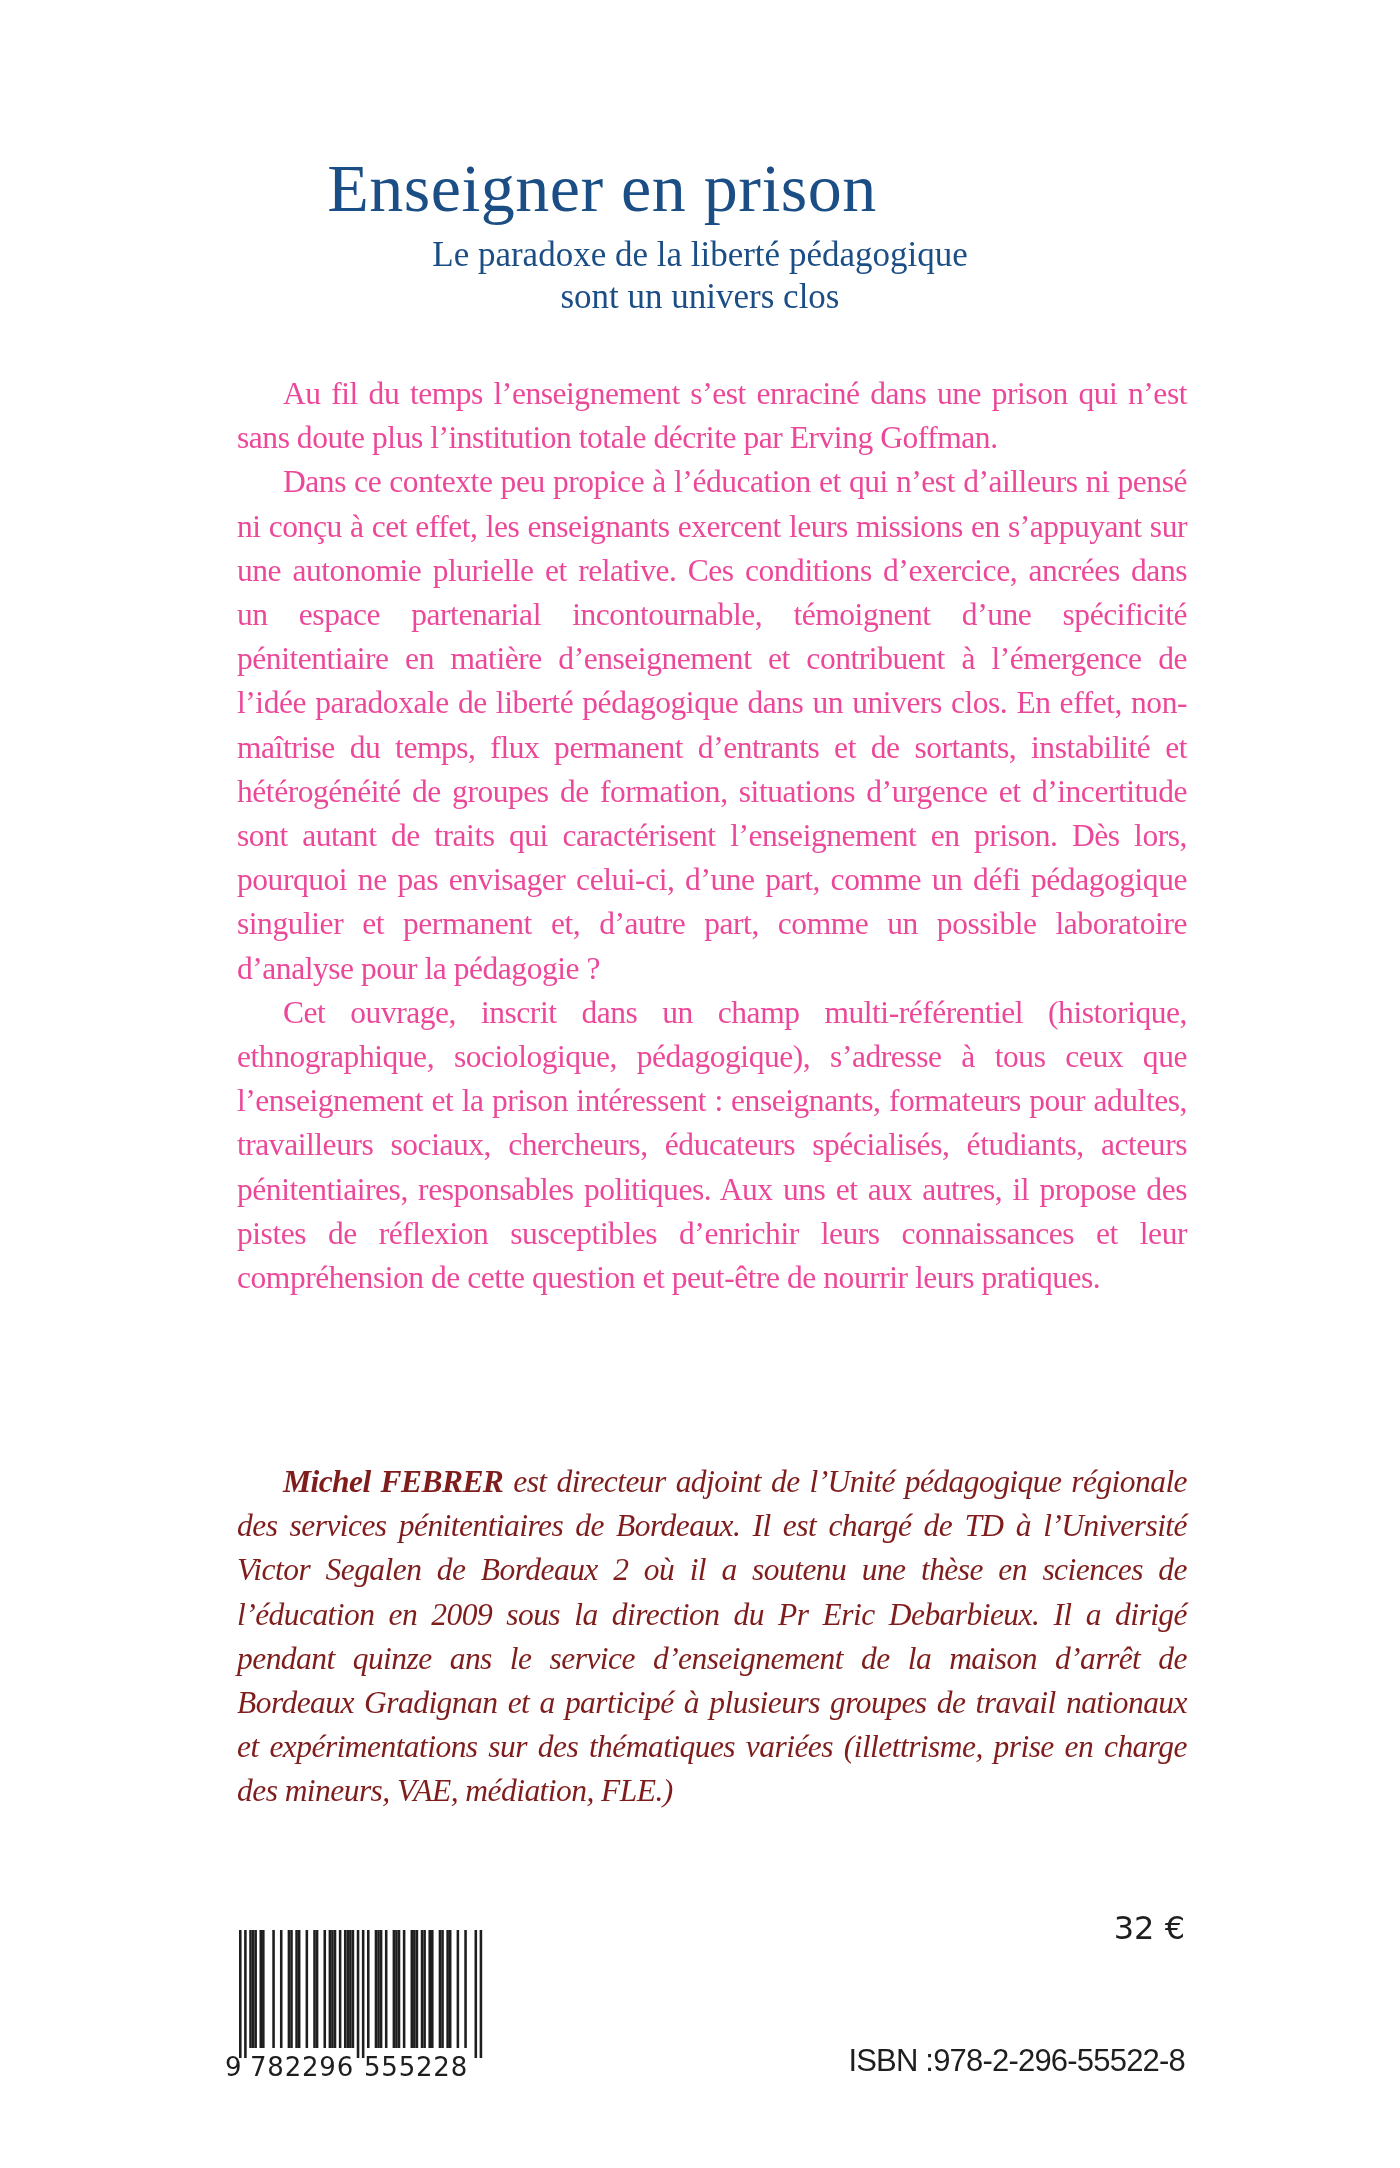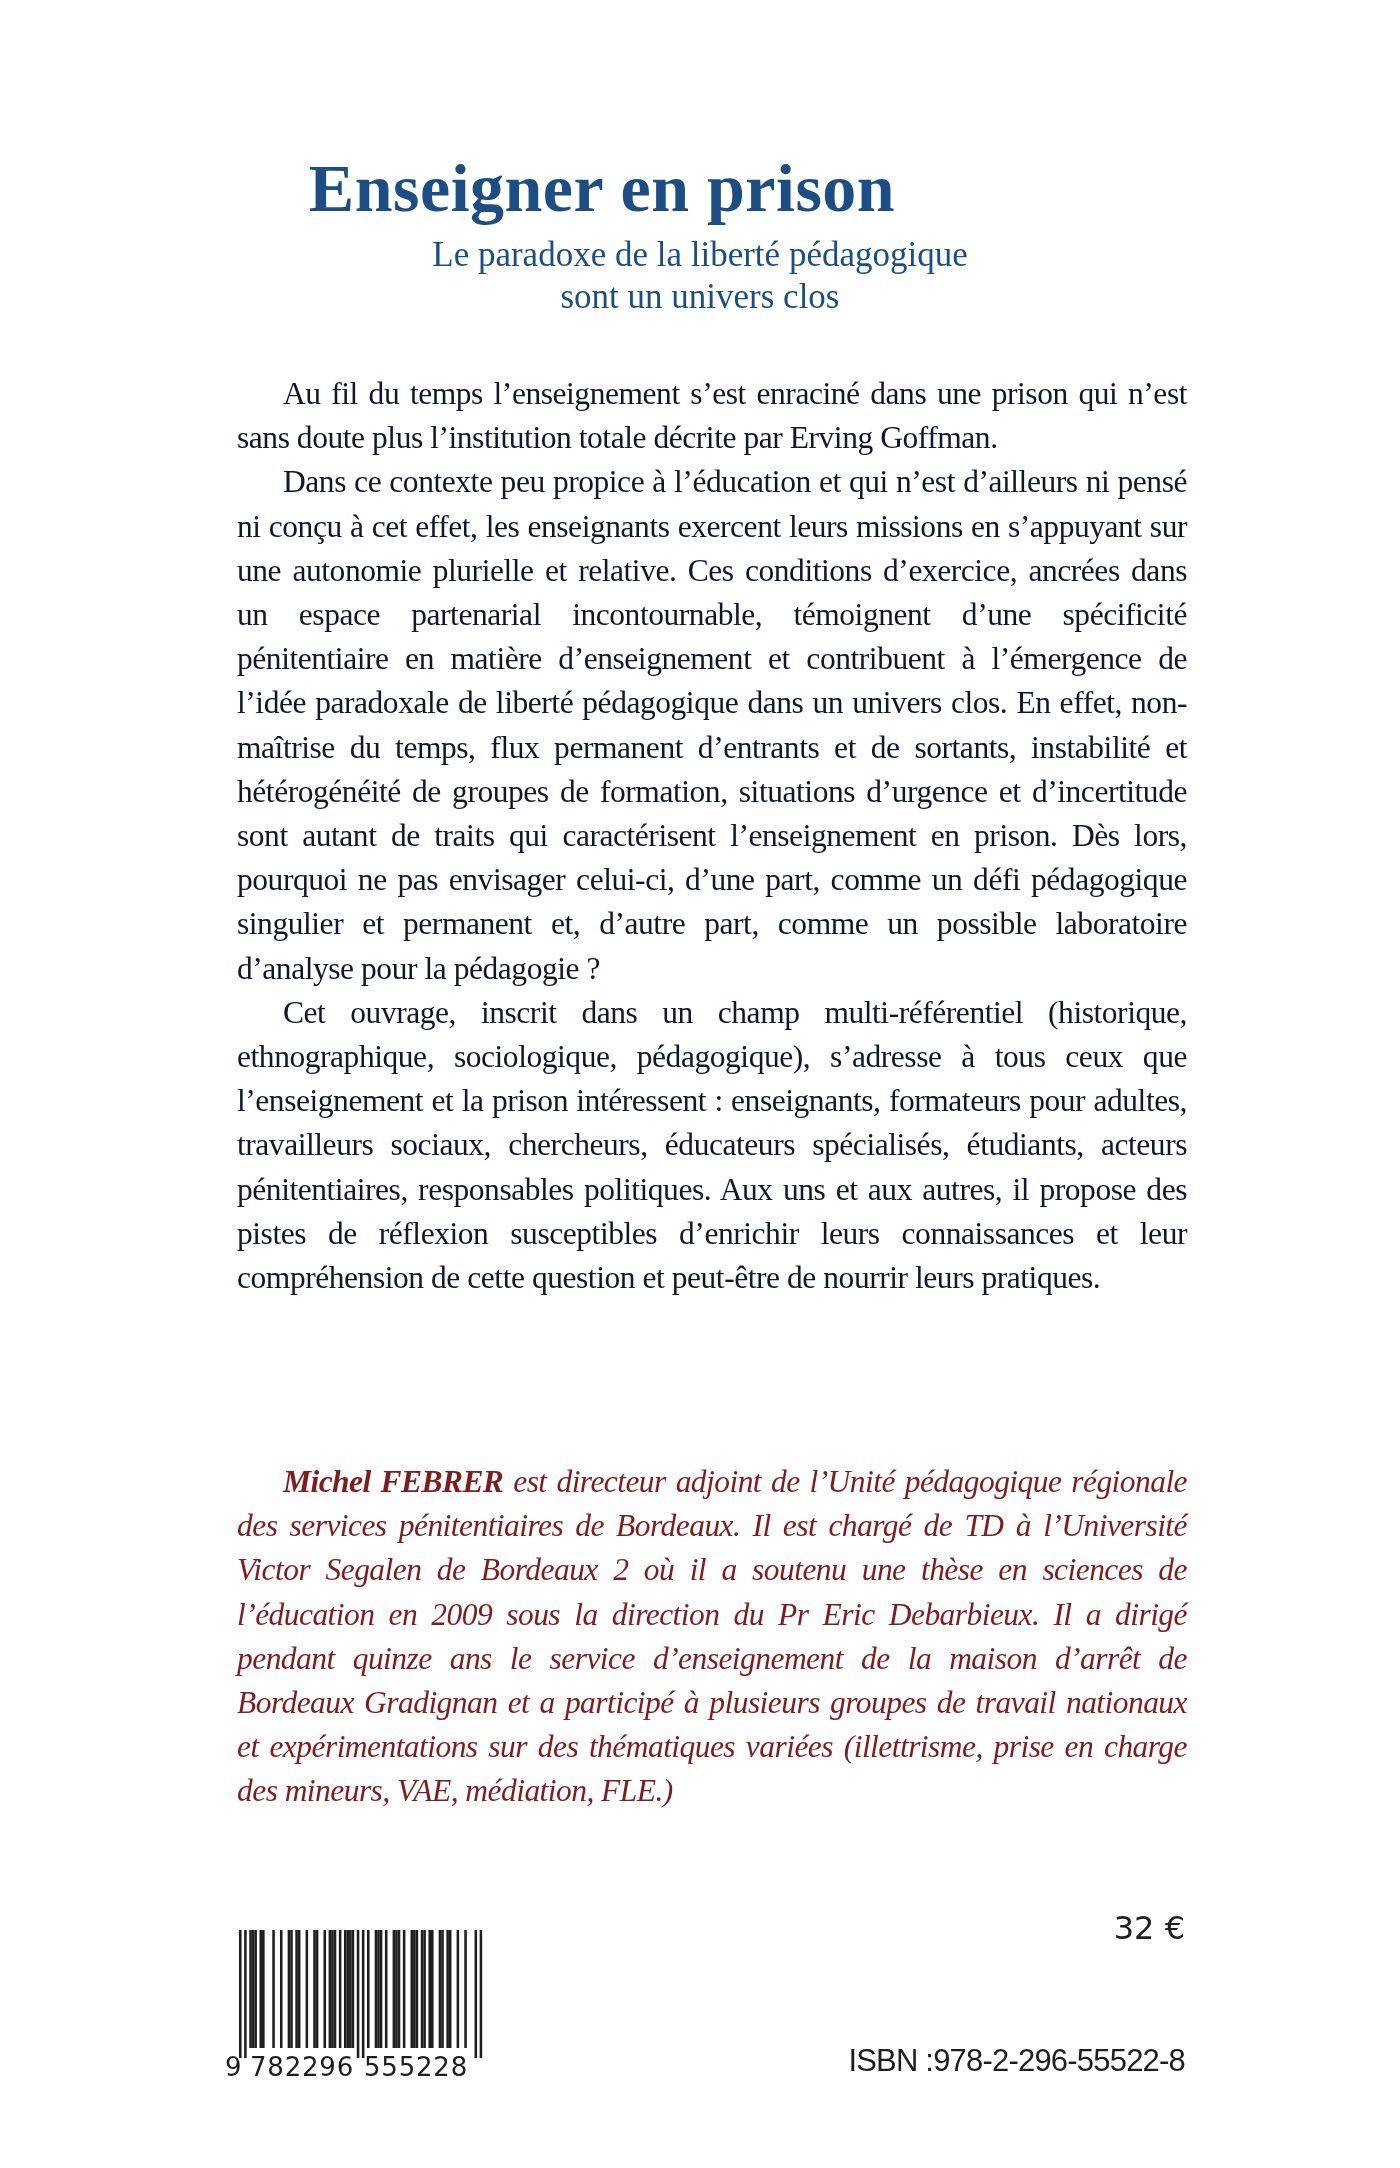--- a/index.html
+++ b/index.html
@@ -15,21 +15,21 @@
     font-family: "Liberation Serif", "DejaVu Serif", serif;
     color: #1e1e1e;
   }
   .title {
     position: absolute;
     top: 148px;
     left: 0;
     width: 1204px;
     text-align: center;
     font-family: "Liberation Serif", serif;
-    font-weight: bold;
+    font-weight: normal;
     font-size: 68px;
     line-height: 80px;
     color: #1c4e86;
     letter-spacing: 0.5px;
   }
   .subtitle {
     position: absolute;
     top: 234px;
     left: 0;
     width: 1400px;
@@ -43,21 +43,21 @@
 
   .body {
     position: absolute;
     top: 372px;
     left: 237px;
     width: 950px;
     font-family: "Liberation Serif", serif;
     font-size: 31.5px;
     line-height: 44.2px;
     text-align: justify;
-    color: #0f172a;
+    color: #ec4899;
     letter-spacing: -0.45px;
     word-spacing: 0px;
   }
   .body p {
     margin: 0;
     text-indent: 46px;
   }
   .bio {
     position: absolute;
     top: 1460px;

